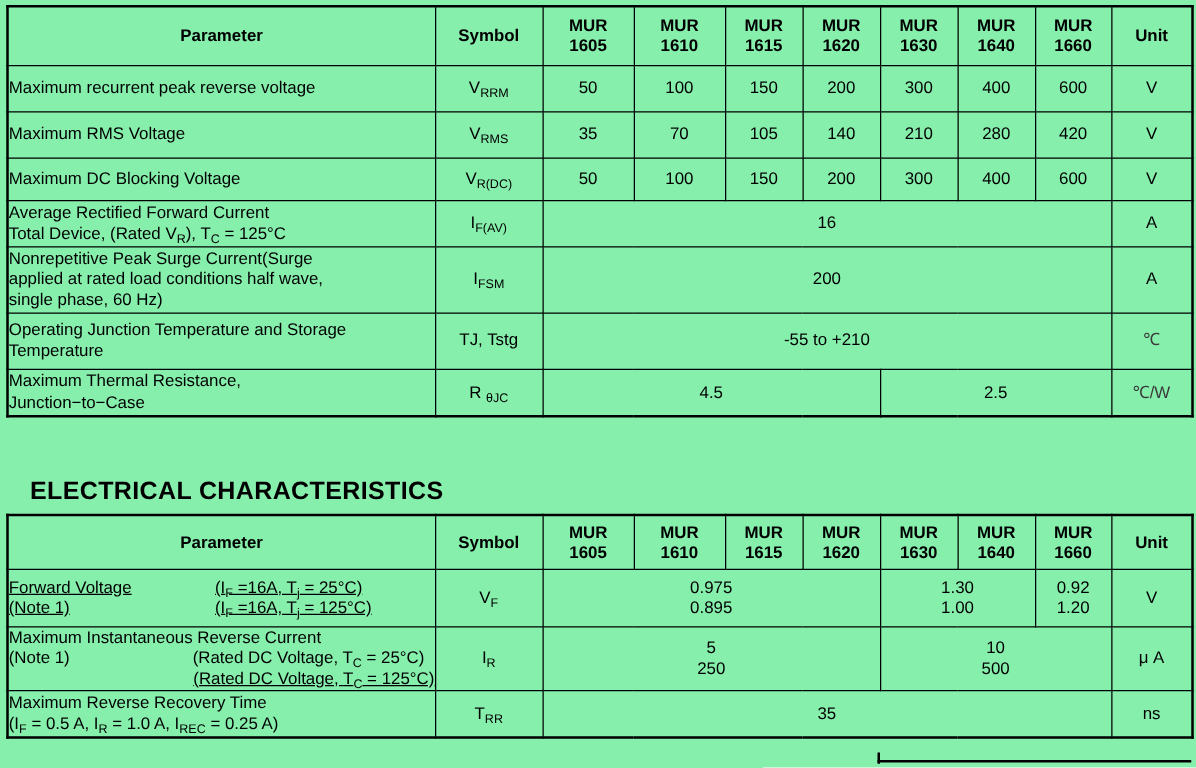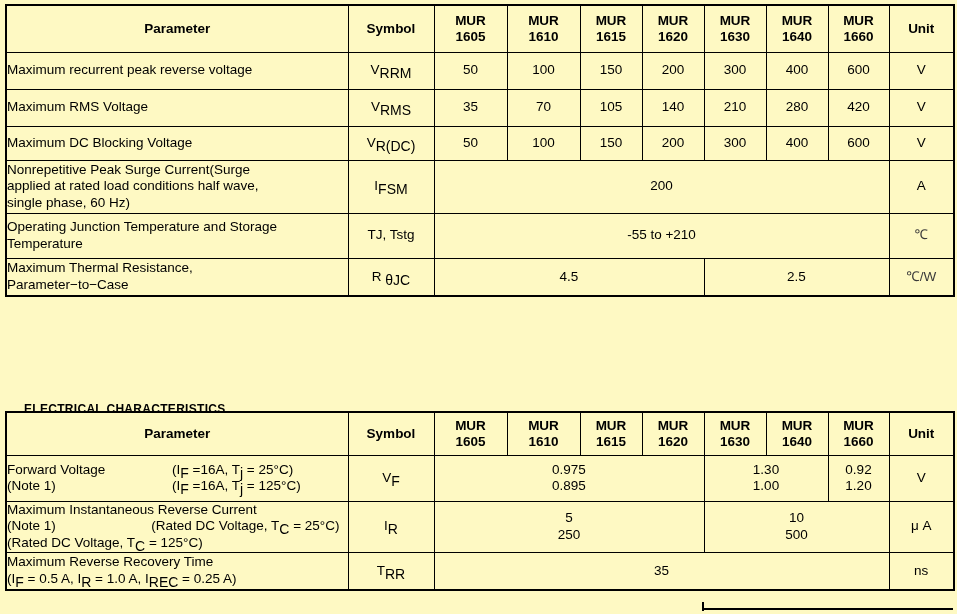--- a/index.html
+++ b/index.html
@@ -1,46 +1,46 @@
 <!DOCTYPE html>
 <html><head>
 <meta charset="utf-8">
 <style>
   html,body { margin:0; padding:0; background:#fff; }
   .page {
-    position:relative; width:957px; height:614px; background:#fef9c3;
+    position:relative; width:957px; height:614px; background:#86efac;
     overflow:hidden; font-family:"Liberation Sans", sans-serif; color:#000;
   }
   table.dt {
     position:absolute; border-collapse:collapse; table-layout:fixed;
     border:2px solid #000; width:948px;
   }
   table.dt td, table.dt th {
     border:1px solid #000; padding:0; font-size:13.5px; overflow:hidden;
     vertical-align:middle;
   }
   .t1 { left:5px; top:4px; }
   .t2 { left:5px; top:411px; }
   th { font-weight:bold; text-align:center; line-height:16px; }
   .hr1 { height:47px; }
   .hr2 { height:43px; }
   .r37 { height:37px; } .r34 { height:34px; } .r53 { height:53px; }
   .r45 { height:45px; } .r50 { height:38px; } .r46 { height:46px; }
   .r51 { height:51px;margin-left:43px; }
   td.p { text-align:left; padding:0 6px 0 7px; line-height:16.5px; }
   td.c { text-align:center; line-height:16.5px; }
-  sub { font-size:14px; line-height:0; }
+  sub { font-size:10px; line-height:0; }
   .mh div { line-height:15.5px; }
-  .vf { display:flex; }
+  .vf { display:flex;text-decoration:underline; }
   .vf-l { width:165px; }
   .vf-r { flex:1; }
   .ir2 { display:flex; justify-content:space-between; padding-right:8px; }
-  .ir3 { text-align:left; padding-right:0px; }
+  .ir3 { text-align:right; padding-right:0px;text-decoration:underline; }
   .heading {
-    position:absolute; left:24px; top:400px; font-size:12px;
+    position:absolute; left:24px; top:384px; font-size:20px;
     font-weight:bold; letter-spacing:0.3px; line-height:18px;
   }
   .cel { font-size:12.5px; color:#3a3a3a; }
   .art-stub { position:absolute; left:702px; top:602px; width:2px; height:9px; background:#000; }
   .art-line { position:absolute; left:702px; top:608px; width:251px; height:2px; background:#000; }
 </style>
 </head>
 <body>
 
 <div class="page">
@@ -129,20 +129,29 @@
         <td class="c"><span>V</span><sub>R(DC)</sub></td>
         <td class="c">50</td>
         <td class="c">100</td>
         <td class="c">150</td>
         <td class="c">200</td>
         <td class="c">300</td>
         <td class="c">400</td>
         <td class="c">600</td>
         <td class="c">V</td>
       </tr>
+      <tr class="r37">
+        <td class="p">
+          <div><span>Average Rectified Forward Current</span></div>
+          <div><span>Total Device, (Rated V</span><sub>R</sub><span>), T</span><sub>C</sub><span> = 125°C</span></div>
+        </td>
+        <td class="c"><span>I</span><sub>F(AV)</sub></td>
+        <td class="c" colspan="7">16</td>
+        <td class="c">A</td>
+      </tr>
       <tr class="r53">
         <td class="p">
           <div><span>Nonrepetitive Peak Surge Current(Surge</span></div>
           <div><span>applied at rated load conditions half wave,</span></div>
           <div><span>single phase, 60 Hz)</span></div>
         </td>
         <td class="c"><span>I</span><sub>FSM</sub></td>
         <td class="c" colspan="7">200</td>
         <td class="c">A</td>
       </tr>
@@ -151,21 +160,21 @@
           <div><span>Operating Junction Temperature and Storage</span></div>
           <div><span>Temperature</span></div>
         </td>
         <td class="c">TJ, Tstg</td>
         <td class="c" colspan="7">-55 to +210</td>
         <td class="c cel">℃</td>
       </tr>
       <tr class="r50">
         <td class="p">
           <div><span>Maximum Thermal Resistance,</span></div>
-          <div><span>Parameter−to−Case</span></div>
+          <div><span>Junction−to−Case</span></div>
         </td>
         <td class="c"><span>R </span><sub>θJC</sub></td>
         <td class="c" colspan="4">4.5</td>
         <td class="c" colspan="3">2.5</td>
         <td class="c cel">℃/W</td>
       </tr>
     </tbody>
   </table>
 
   <div class="heading">ELECTRICAL CHARACTERISTICS</div>

